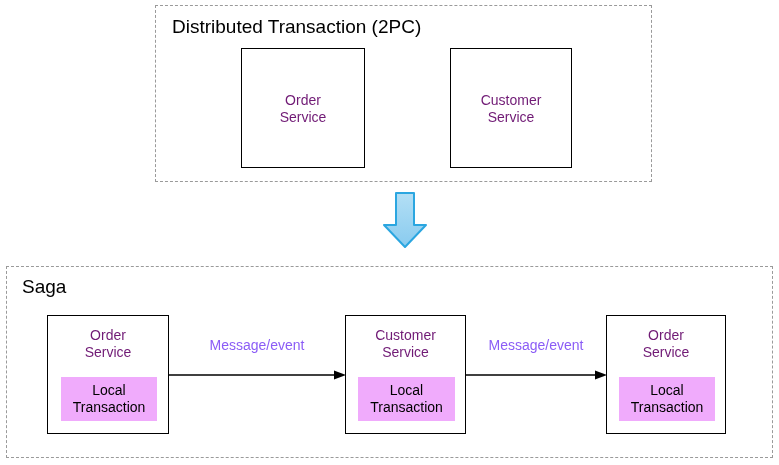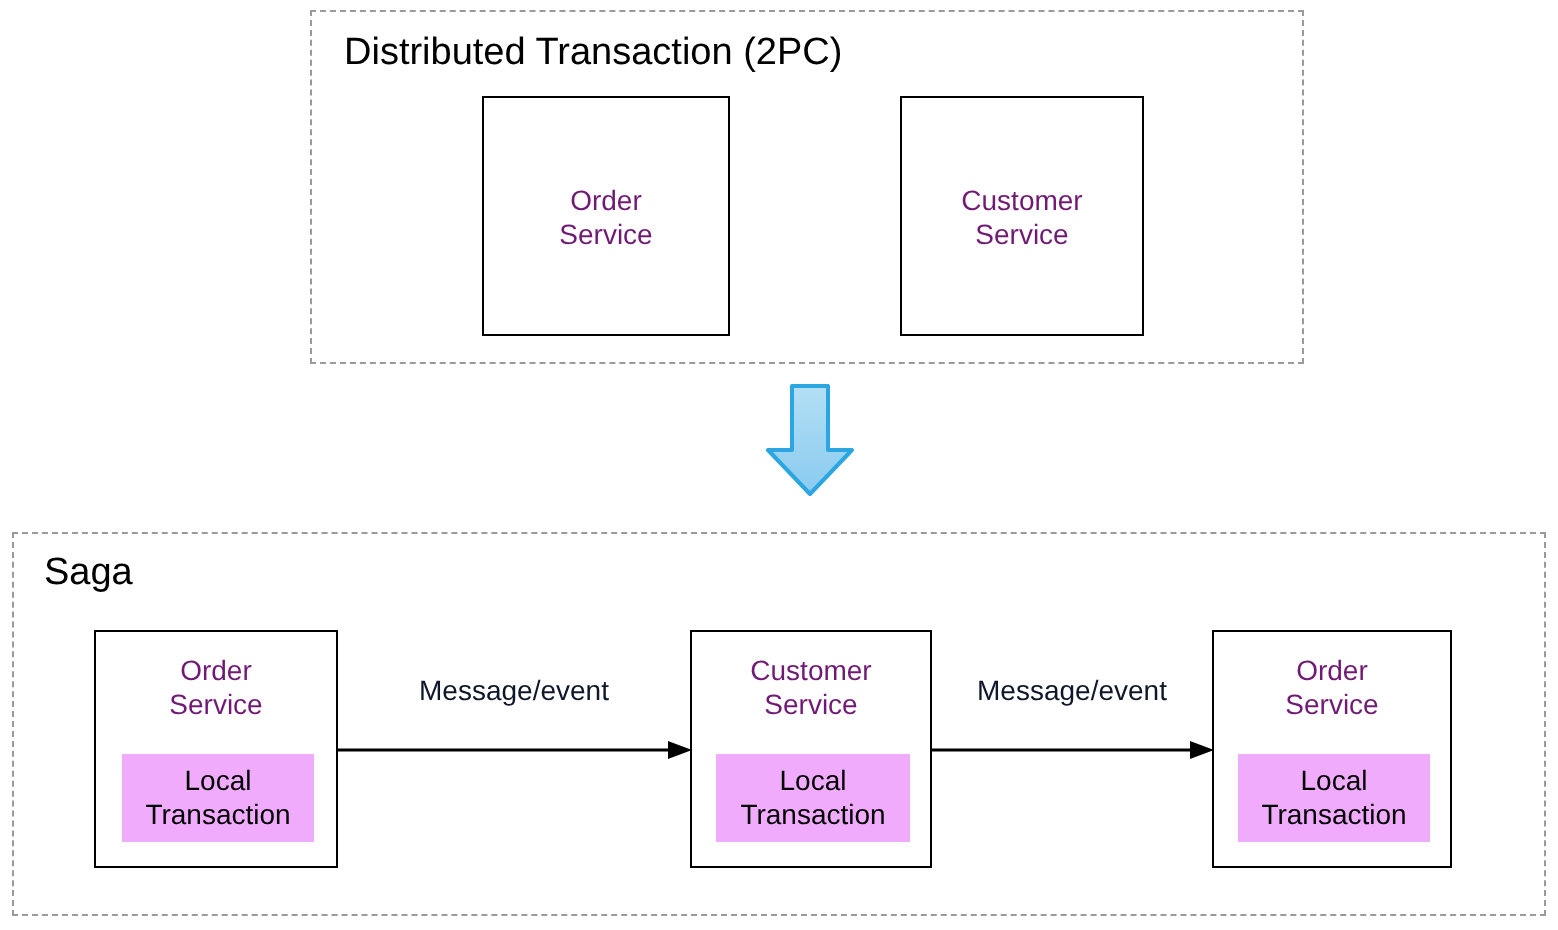--- a/index.html
+++ b/index.html
@@ -76,21 +76,21 @@
     height: 12px;
     pointer-events: none;
   }
   .flow-arrow svg { display: block; overflow: visible; }
 
   .edge-label {
     position: absolute;
     text-align: center;
     font-size: 14px;
     line-height: 17px;
-    color: #0f172a;
+    color: #8b5cf6;
     white-space: nowrap;
   }
 
   
   .big-arrow {
     position: absolute;
   }
   .big-arrow svg { display: block; }
 </style>
 </head>

